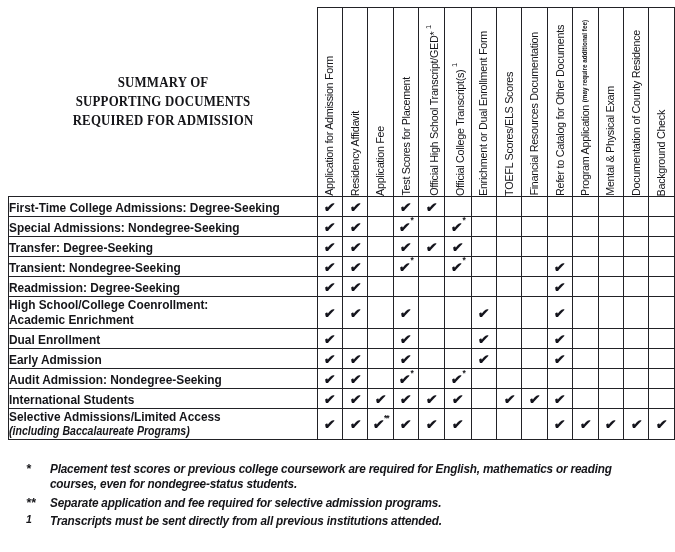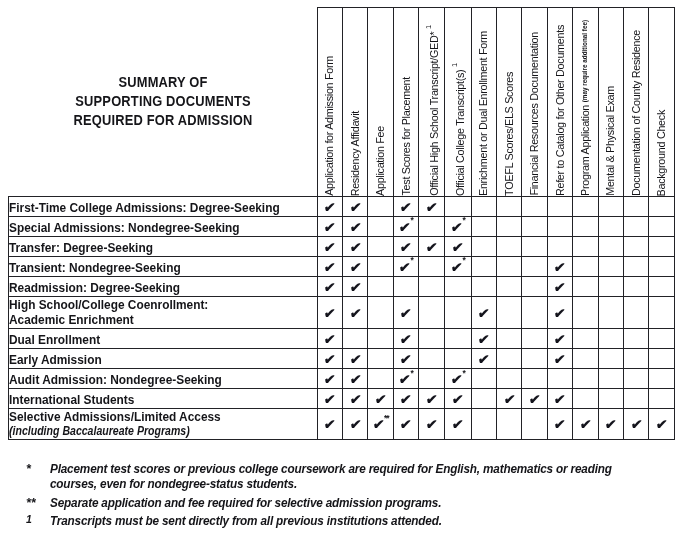--- a/index.html
+++ b/index.html
@@ -18,20 +18,21 @@
     margin: 7px 0 0 8px;
   }
   table.matrix th, table.matrix td { padding: 0; }
 
   
   th.title-cell {
     border: none;
     width: 265px;
     vertical-align: middle;
     text-align: center;
+    font-family: Liberation Serif, serif;
   }
   .title {
     font-weight: bold;
     font-size: 14px;
     line-height: 19px;
     letter-spacing: 0.2px;
     transform: scaleX(0.92);
     transform-origin: center;
     white-space: nowrap;
   }

